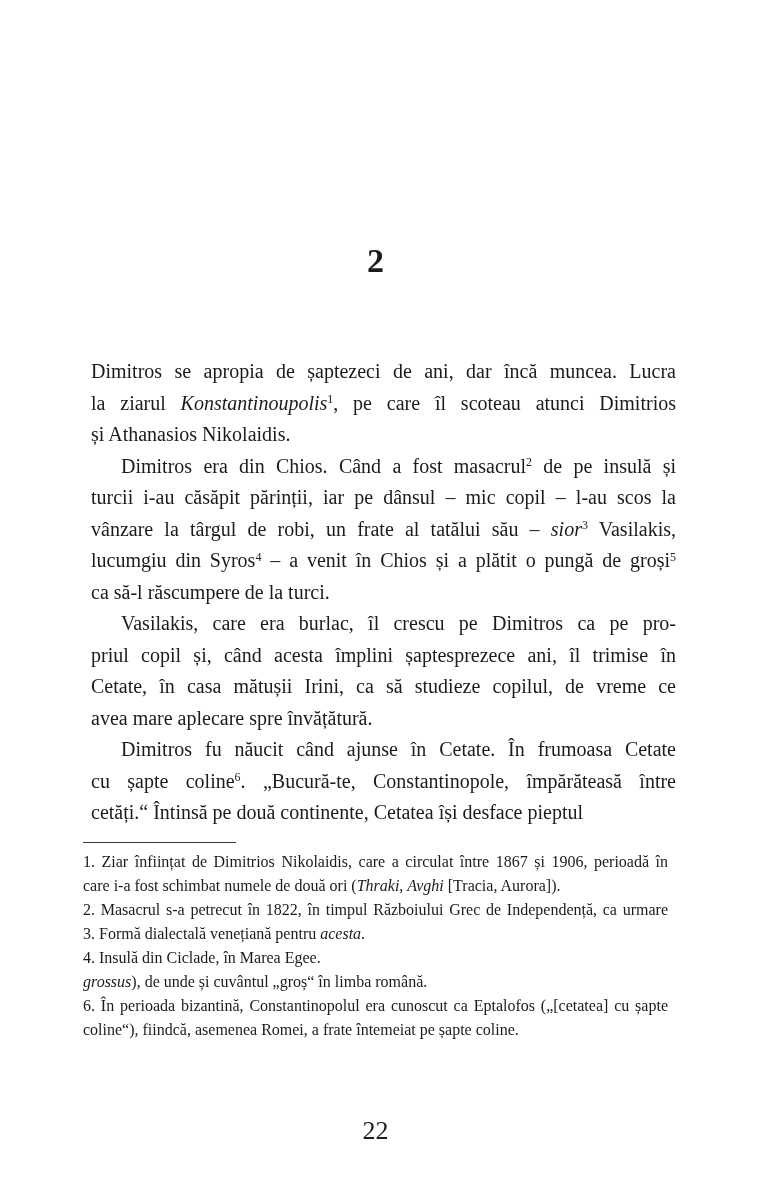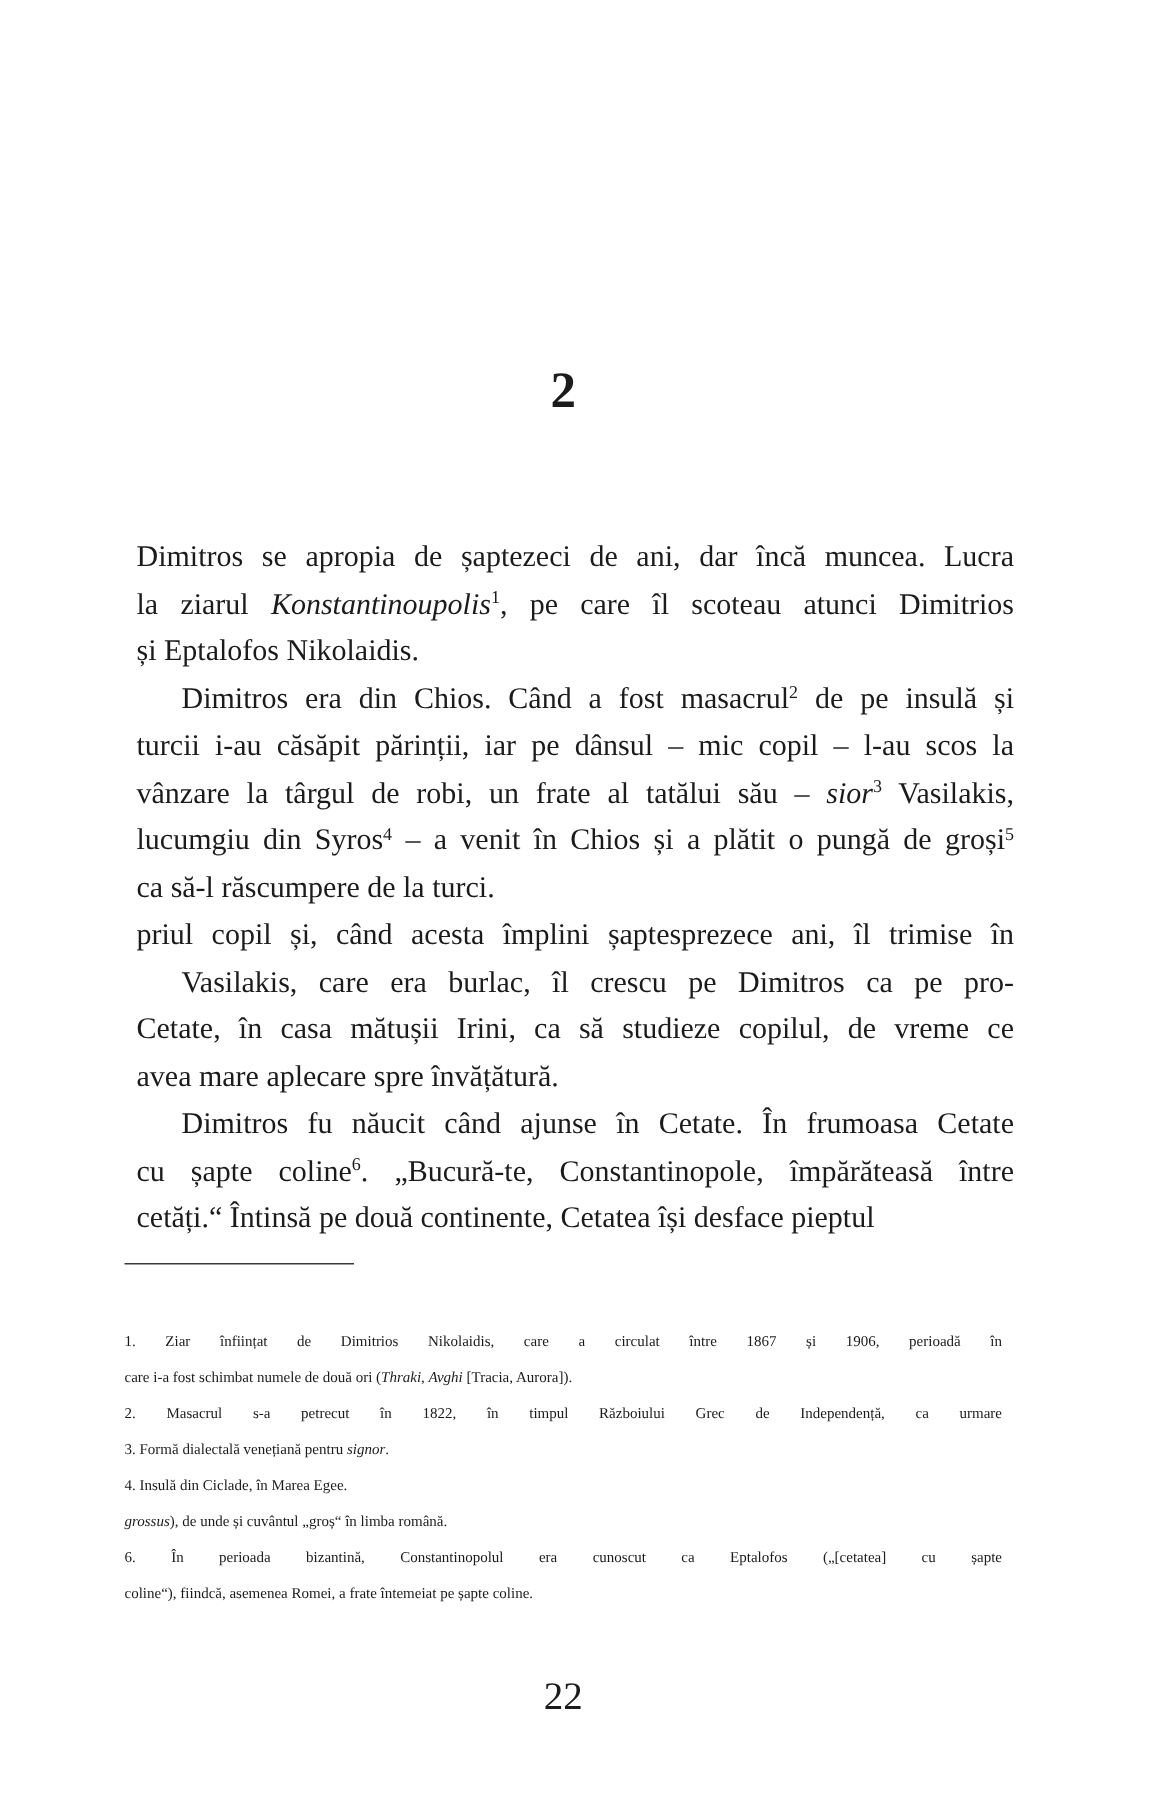--- a/index.html
+++ b/index.html
@@ -37,24 +37,24 @@
   .footnote-sep {
     position: absolute;
     top: 842px;
     left: 83px;
     width: 153px;
     height: 0;
     border-top: 1.5px solid #3a3a3a;
   }
   .footnotes {
     position: absolute;
-    top: 883px;
+    top: 850px;
     left: 83px;
     width: 585px;
-    font-size: 10px;
+    font-size: 16px;
     line-height: 24px;
   }
   .page-number {
     position: absolute;
     top: 1118px;
     left: 83px;
     width: 585px;
     text-align: center;
     font-size: 26px;
     line-height: 26px;
@@ -82,42 +82,42 @@
 </style>
 </head>
 <body>
 
 <div class="page">
   <div class="chapter-number">2</div>
 
   <div class="body-text" id="body-text">
       <div class="line just"><span>Dimitros se apropia de șaptezeci de ani, dar încă muncea. Lucra</span></div>
       <div class="line just"><span>la ziarul </span><span class="it">Konstantinoupolis</span><span class="fnref">1</span><span>, pe care îl scoteau atunci Dimitrios</span></div>
-      <div class="line"><span>și Eptalofos Nikolaidis.</span></div>
+      <div class="line"><span>și Athanasios Nikolaidis.</span></div>
       <div class="line just indent"><span>Dimitros era din Chios. Când a fost masacrul</span><span class="fnref">2</span><span> de pe insulă și</span></div>
       <div class="line just"><span>turcii i-au căsăpit părinții, iar pe dânsul – mic copil – l-au scos la</span></div>
       <div class="line just"><span>vânzare la târgul de robi, un frate al tatălui său – </span><span class="it">sior</span><span class="fnref">3</span><span> Vasilakis,</span></div>
       <div class="line just"><span>lucumgiu din Syros</span><span class="fnref">4</span><span> – a venit în Chios și a plătit o pungă de groși</span><span class="fnref">5</span></div>
       <div class="line"><span>ca să-l răscumpere de la turci.</span></div>
+      <div class="line just indent"><span>Vasilakis, care era burlac, îl crescu pe Dimitros ca pe pro-</span></div>
       <div class="line just"><span>priul copil și, când acesta împlini șaptesprezece ani, îl trimise în</span></div>
-      <div class="line just indent"><span>Vasilakis, care era burlac, îl crescu pe Dimitros ca pe pro-</span></div>
       <div class="line just"><span>Cetate, în casa mătușii Irini, ca să studieze copilul, de vreme ce</span></div>
       <div class="line"><span>avea mare aplecare spre învățătură.</span></div>
       <div class="line just indent"><span>Dimitros fu năucit când ajunse în Cetate. În frumoasa Cetate</span></div>
       <div class="line just"><span>cu șapte coline</span><span class="fnref">6</span><span>. „Bucură-te, Constantinopole, împărăteasă între</span></div>
       <div class="line"><span>cetăți.“ Întinsă pe două continente, Cetatea își desface pieptul</span></div>
     </div>
 
   <div class="footnote-sep"></div>
 
   <div class="footnotes" id="footnotes">
       <div class="line just"><span>1. Ziar înființat de Dimitrios Nikolaidis, care a circulat între 1867 și 1906, perioadă în</span></div>
       <div class="line"><span>care i-a fost schimbat numele de două ori (</span><span class="it">Thraki</span><span>, </span><span class="it">Avghi</span><span> [Tracia, Aurora]).</span></div>
       <div class="line just"><span>2. Masacrul s-a petrecut în 1822, în timpul Războiului Grec de Independență, ca urmare</span></div>
-      <div class="line"><span>3. Formă dialectală venețiană pentru </span><span class="it">signor</span><span>.</span></div>
+      <div class="line"><span>3. Formă dialectală venețiană pentru </span><span class="it">acesta</span><span>.</span></div>
       <div class="line"><span>4. Insulă din Ciclade, în Marea Egee.</span></div>
       <div class="line"><span class="it">grossus</span><span>), de unde și cuvântul „groș“ în limba română.</span></div>
       <div class="line just"><span>6. În perioada bizantină, Constantinopolul era cunoscut ca Eptalofos („[cetatea] cu șapte</span></div>
       <div class="line"><span>coline“), fiindcă, asemenea Romei, a frate întemeiat pe șapte coline.</span></div>
     </div>
 
   <div class="page-number">22</div>
 </div>
 
 </body></html>

